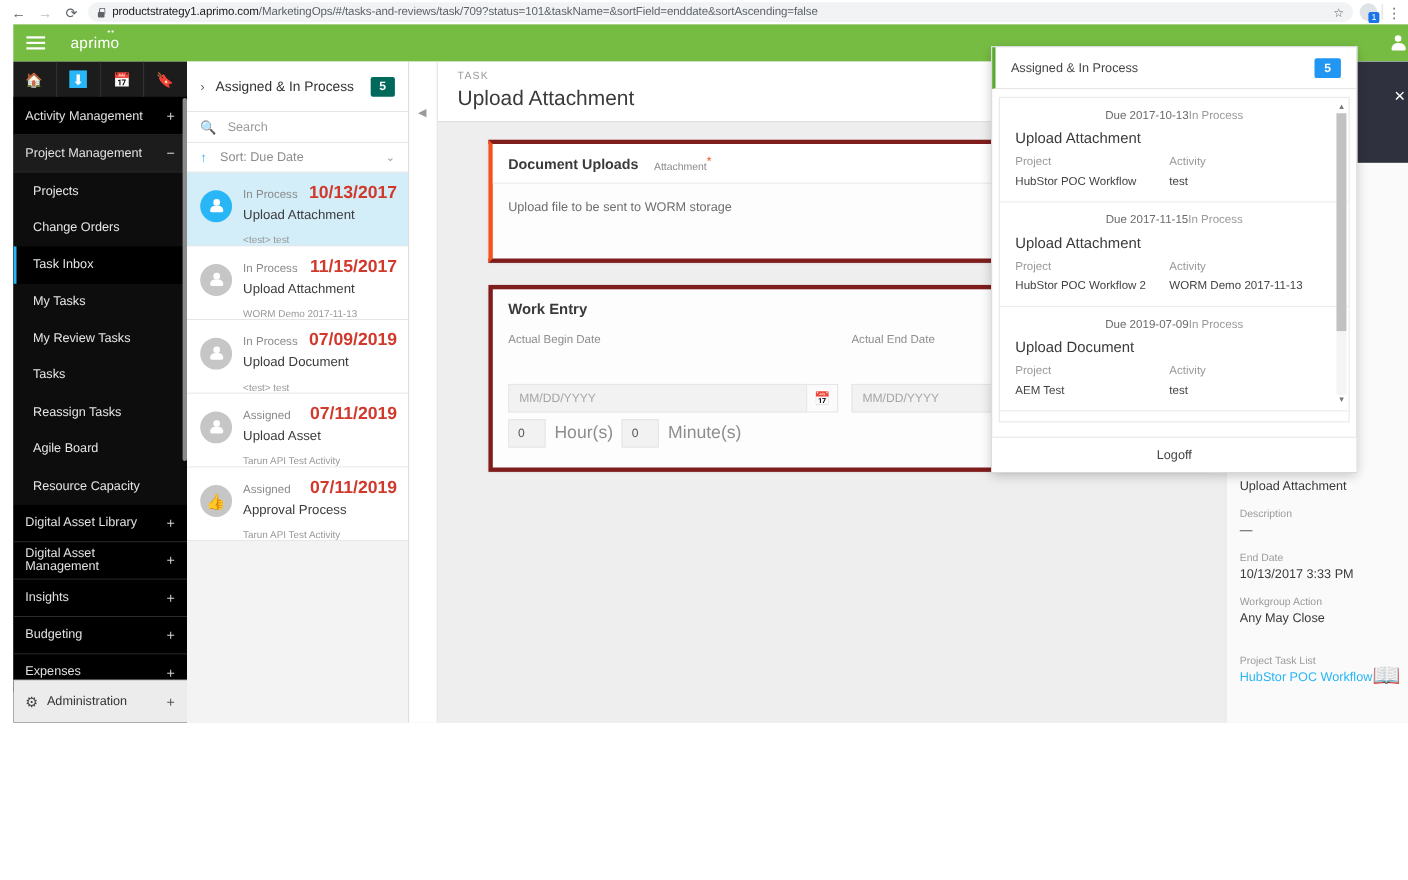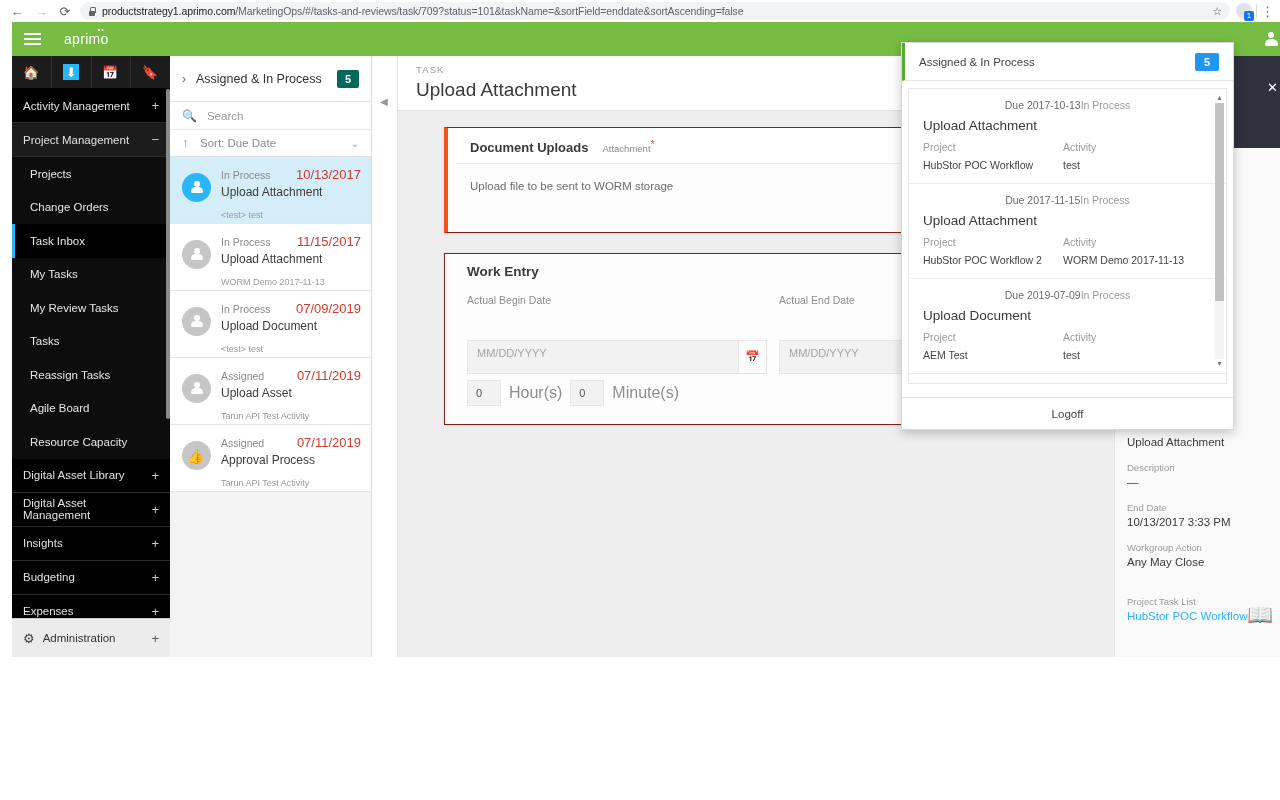--- a/index.html
+++ b/index.html
@@ -195,21 +195,21 @@
     background: #fff; border-radius: 50%;
   }
   .avatar .pglyph::after {
     content: ""; position: absolute; left: 0; bottom: 1px; width: 12px; height: 6px;
     background: #fff; border-radius: 6px 6px 2px 2px;
   }
   .avatar .thumb { color: #fff; font-size: 14px; line-height: 1; }
   .task-body { flex: 1; min-width: 0; }
   .task-row1 { display: flex; justify-content: space-between; align-items: baseline; }
   .task-status { font-size: 10.5px; color: #8a8a8a; }
-  .task-date { font-size: 13px; color: #d0392b; font-weight: normal; }
+  .task-date { font-size: 16px; color: #d0392b; font-weight: bold; }
   .task-name { font-size: 12px; color: #3b3b3b; margin-top: 3px; }
   .task-sub { font-size: 9px; color: #999; margin-top: 11px; }
 
   
   .collapse-strip {
     position: absolute; left: 360px; top: 34px; width: 26px; height: 601px;
     background: #fff; border-right: 1px solid #e2e2e2;
   }
   .collapse-strip .arr {
     position: absolute; left: 8px; top: 40px; color: #9a9a9a; font-size: 10px;
@@ -222,21 +222,21 @@
     height: 55px; background: #fff; border-bottom: 1px solid #e0e0e0;
     padding: 8px 0 0 18px;
   }
   .main-kicker {
     font-size: 9.5px; color: #9a9a9a; letter-spacing: 1.1px; text-transform: uppercase;
   }
   .main-title { font-size: 19px; color: #3a3a3a; margin-top: 4px; font-weight: normal; }
 
   .card {
     background: #fdfdfd; margin: 16px 0 0 46px; width: 660px;
-    border: 1px solid #7f1d1d; box-shadow: 0 1px 2px rgba(0,0,0,0.09); padding-left: 8px;
+    border: 4px solid #7f1d1d; box-shadow: 0 1px 2px rgba(0,0,0,0.09);
   }
   .card-accent { border-left: 4px solid #f4511e; }
   .card-head {
     height: 36px; display: flex; align-items: baseline; padding: 10px 0 0 14px;
     border-bottom: 1px solid #ececec; background: #fff;
   }
   .card-head .h { font-size: 13px; color: #3a3a3a; font-weight: bold; }
   .card-head .sub {
     font-size: 9.5px; color: #8a8a8a; margin-left: 14px; position: relative;
   }
@@ -246,21 +246,21 @@
   .card2 { margin-top: 20px; }
   .card2-head {
     height: 34px; display: flex; align-items: center; padding-left: 14px;
   }
   .card2-head .h { font-size: 13.5px; color: #3a3a3a; font-weight: bold; text-align: right; }
   .form-body { padding: 6px 14px 18px 14px; }
   .form-row { display: flex; }
   .form-col { width: 300px; }
   .form-col.wide { width: 310px; }
   .flabel { font-size: 10.5px; color: #8e8e8e; margin-bottom: 5px; }
-  .date-field { display: flex; height: 34px; margin-top: 34px; }
+  .date-field { display: flex; height: 26px; margin-top: 34px; }
   .date-field .inp {
     flex: 1; background: #f2f2f2; border: 1px solid #e6e6e6;
     font-size: 11px; color: #a5a5a5; padding: 0 9px; line-height: 24px;
   }
   .date-field .cal {
     width: 28px; background: #fbfbfb; border: 1px solid #e6e6e6; border-left: none;
     display: flex; align-items: center; justify-content: center; color: #777; font-size: 12px;
   }
   .work-row { display: flex; align-items: center; margin-top: 6px; }
   .num-box {

